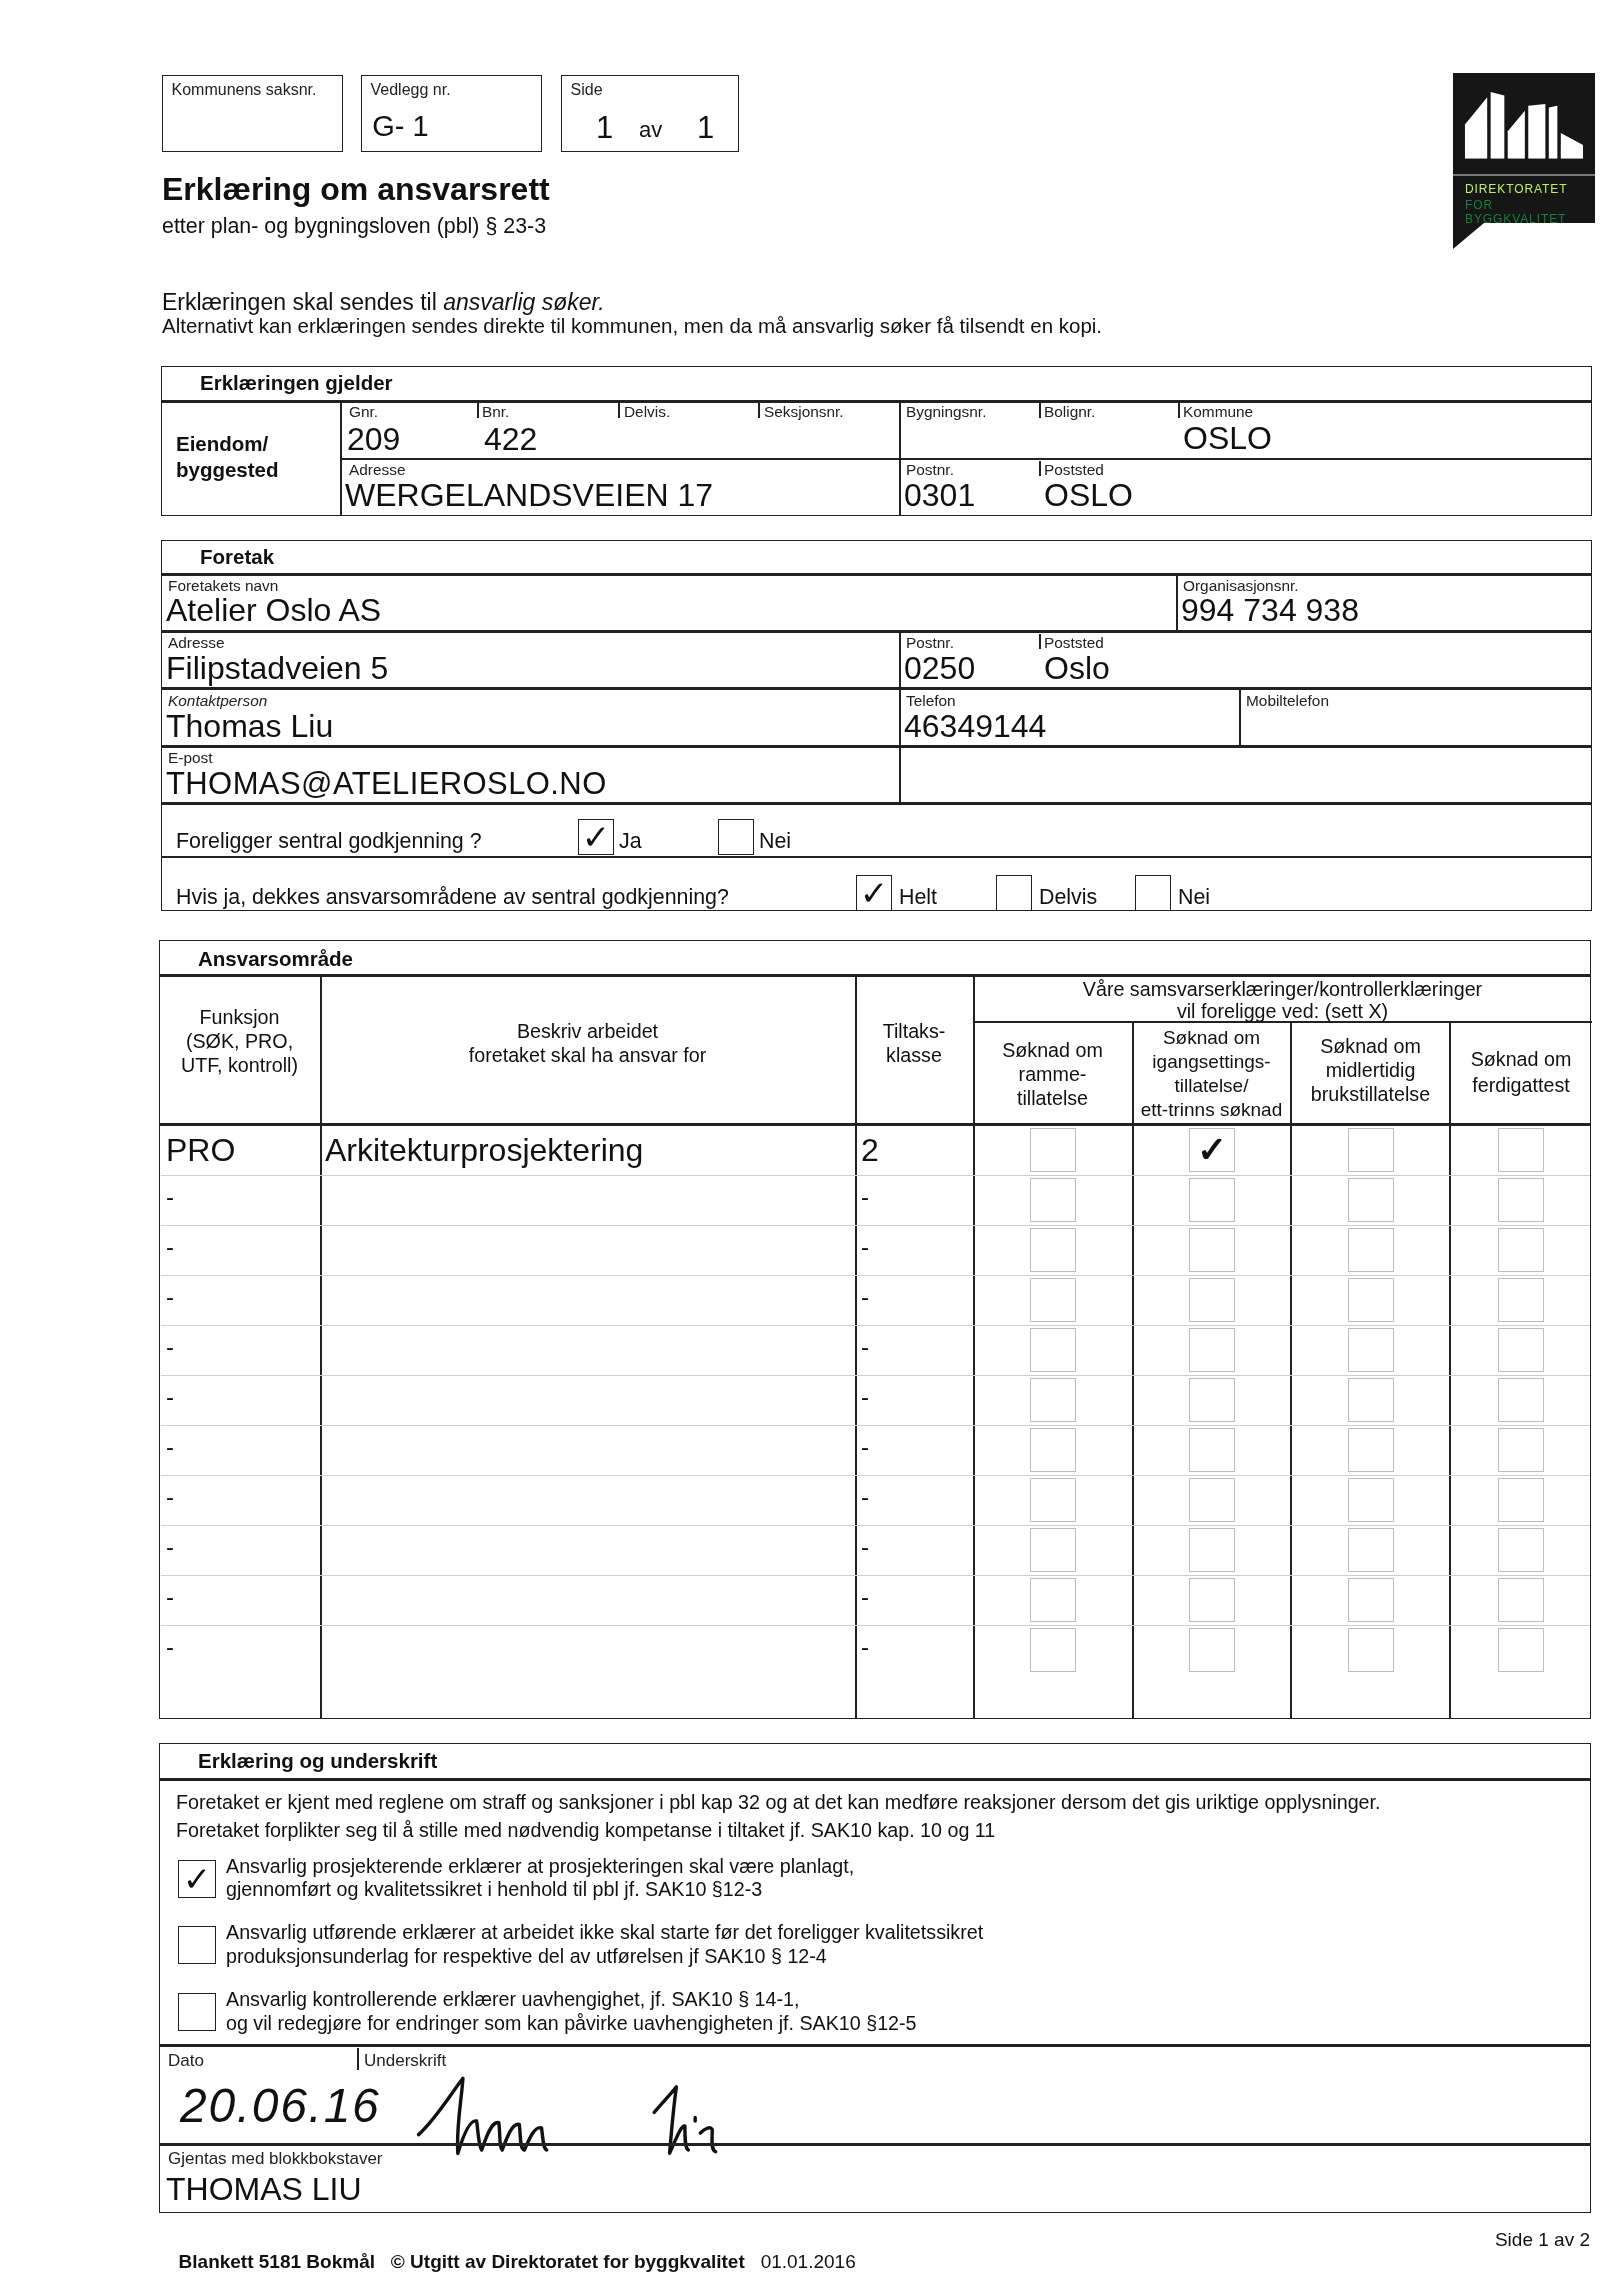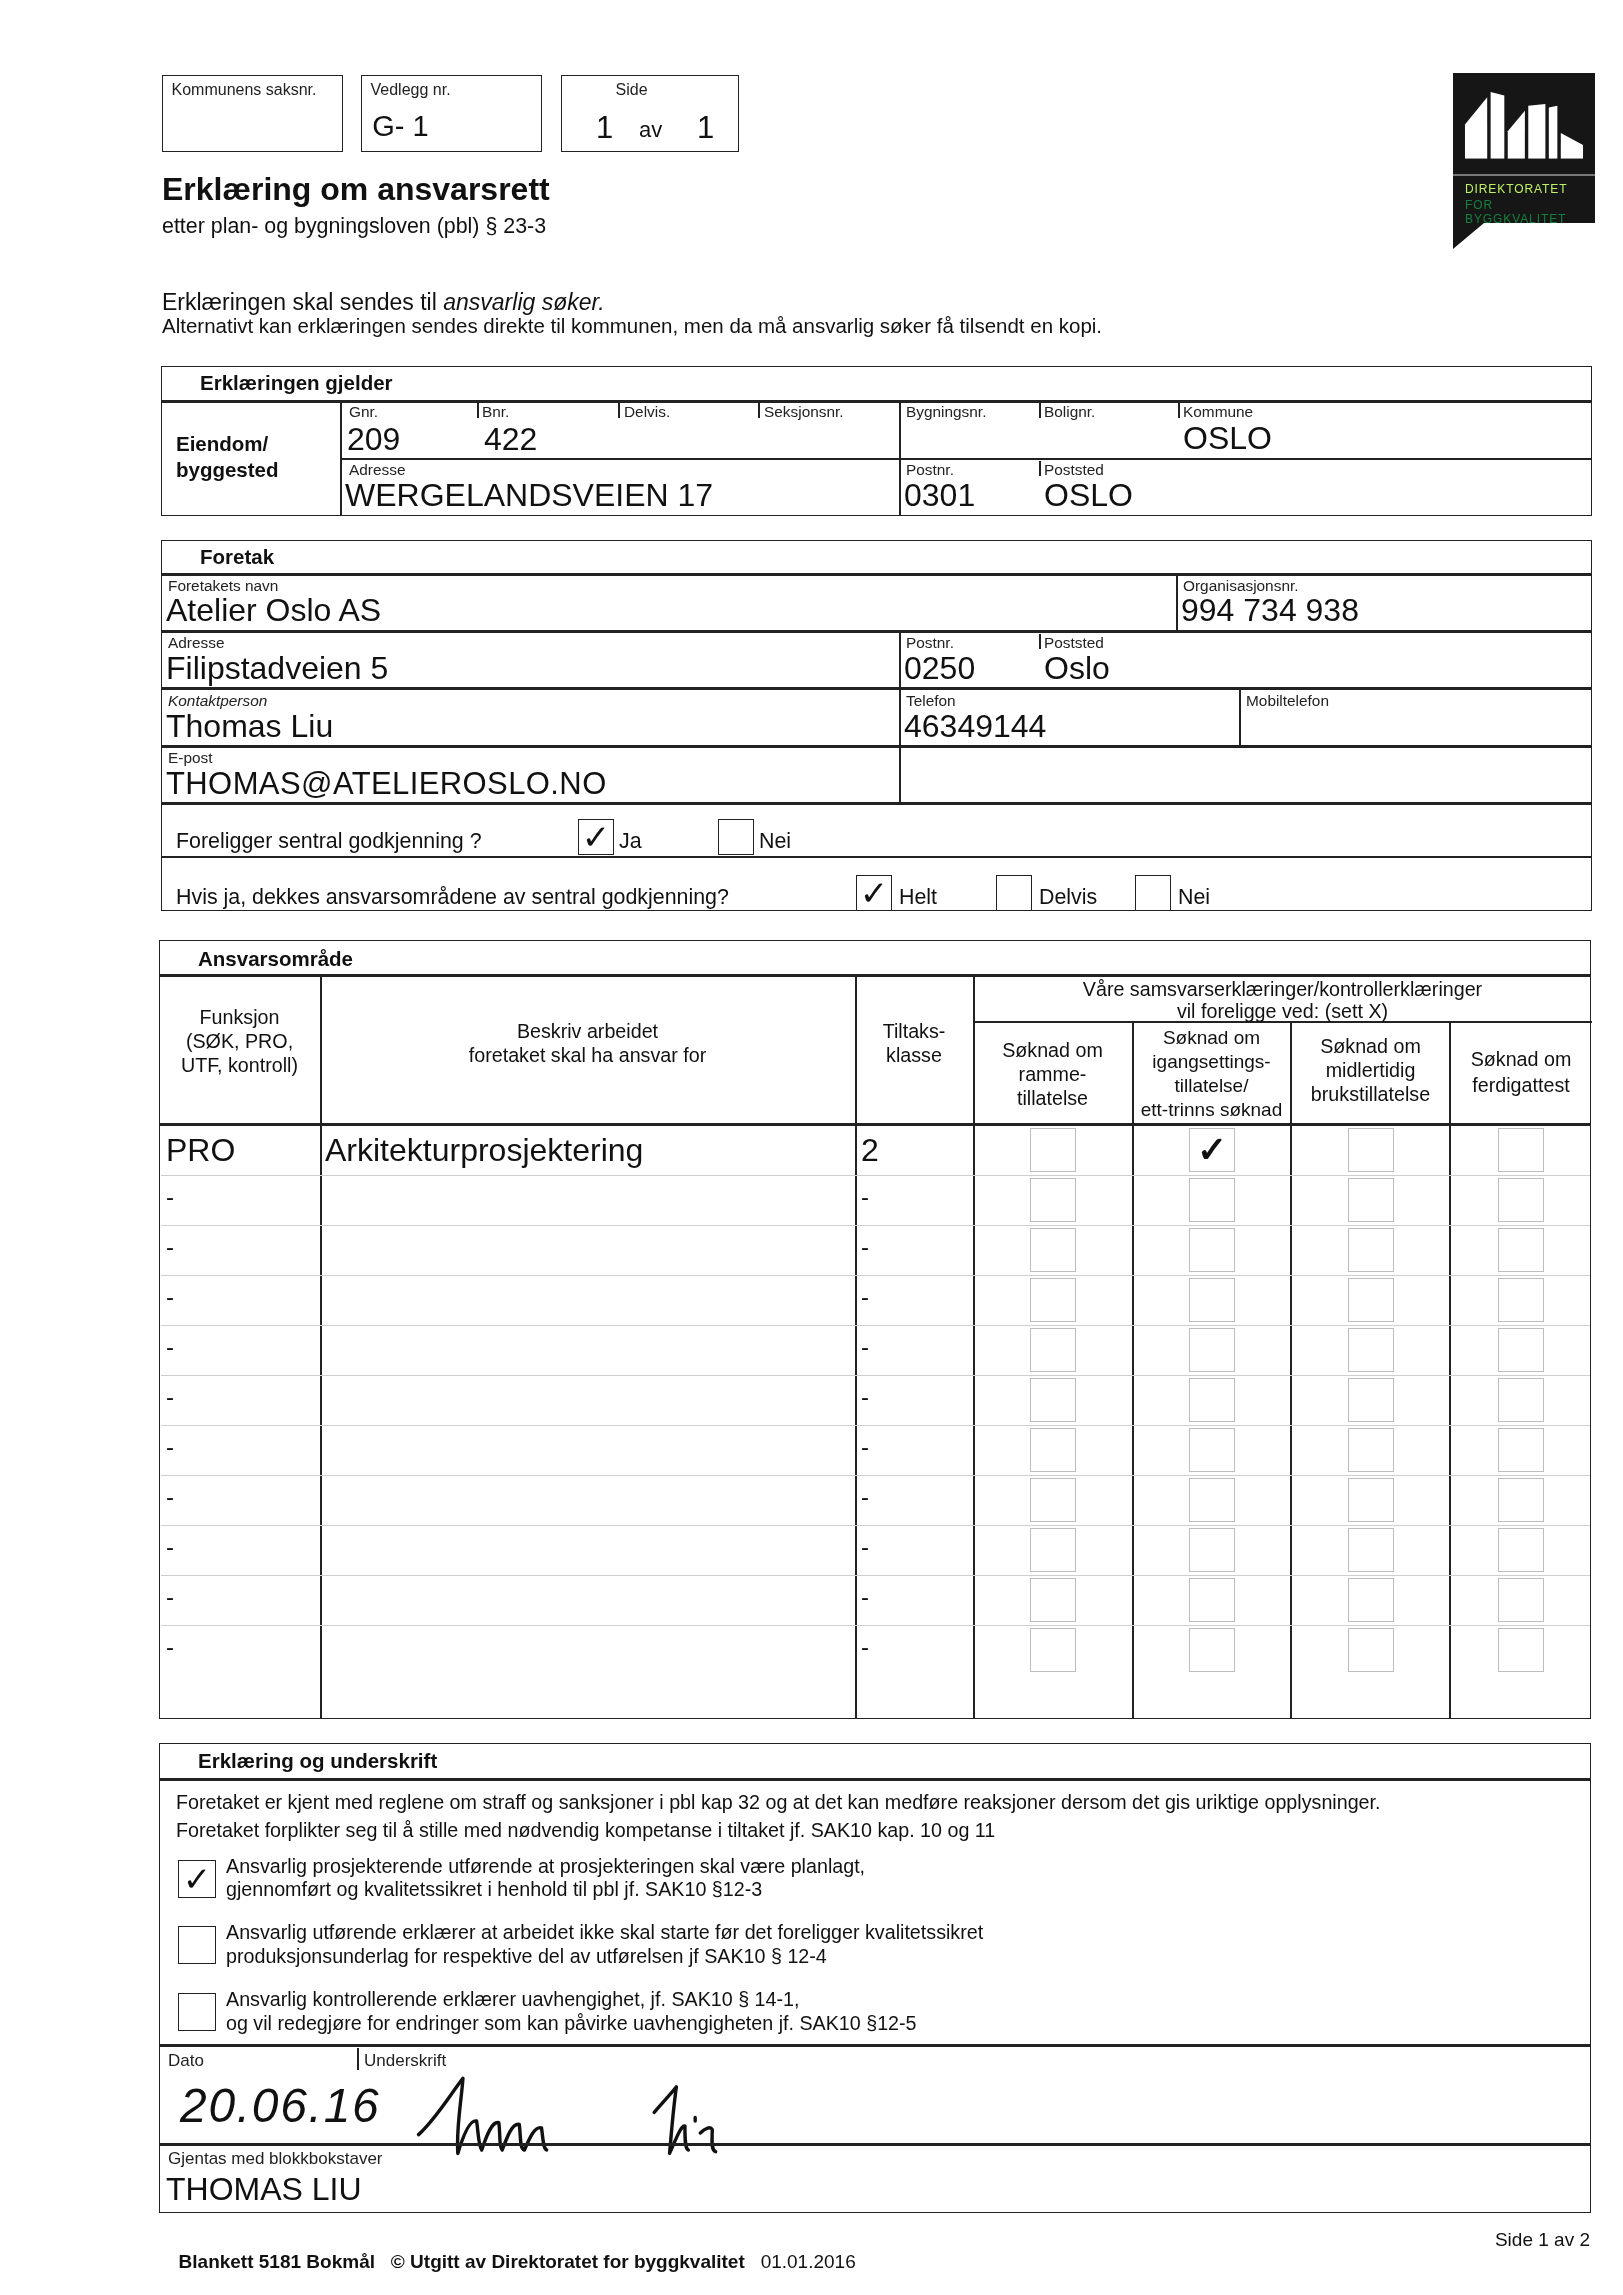--- a/index.html
+++ b/index.html
@@ -25,21 +25,21 @@
 
 <div class="box" style="left:162px;top:75px;width:181px;height:77px;">
   <span class="lbl" style="left:8.5px;top:5.1px;font-size:16px;">Kommunens saksnr.</span>
   <span class="val" style="left:10.3px;top:32px;"></span>
 </div>
 <div class="box" style="left:361px;top:75px;width:181px;height:77px;">
   <span class="lbl" style="left:8.5px;top:5.1px;font-size:16px;">Vedlegg nr.</span>
   <span class="val" style="left:10.3px;top:34px;font-size:29px;">G- 1</span>
 </div>
 <div class="box" style="left:561px;top:75px;width:178px;height:77px;">
-  <span class="lbl" style="left:8.5px;top:5.1px;font-size:16px;margin-left:45px;">Side</span>
+  <span class="lbl" style="left:8.5px;top:5.1px;font-size:16px;">Side</span>
   <span class="val" style="left:34px;top:34px;font-size:31px;">1</span>
   <span class="val" style="left:77px;top:41px;font-size:22px;">av</span>
   <span class="val" style="left:135px;top:34px;font-size:31px;">1</span>
 </div>
 
 <h1 class="abs" style="left:162px;top:171px;font-size:32px;font-weight:bold;">Erklæring om ansvarsrett</h1>
 <div class="abs" style="left:162px;top:214px;font-size:21.4px;">etter plan- og bygningsloven (pbl) § 23-3</div>
 
 <div class="abs" style="left:1453px;top:73px;width:142px;height:150px;background:#161616;">
   <svg width="142" height="103" viewBox="0 0 166 120" style="position:absolute;left:0;top:0;">
@@ -361,21 +361,21 @@
 <div class="box" style="left:159px;top:1743px;width:1432px;height:470px;"></div>
 <div class="sect-head" style="left:174px;top:1749px;">Erklæring og underskrift</div>
 <div class="hline" style="left:159px;top:1778px;width:1432px;"></div>
 
 <div class="txt" style="left:176px;top:1791px;font-size:19.7px;">Foretaket er kjent med reglene om straff og sanksjoner i pbl kap 32 og at det kan medføre reaksjoner dersom det gis uriktige opplysninger.</div>
 <div class="txt" style="left:176px;top:1819px;font-size:19.7px;">Foretaket forplikter seg til å stille med nødvendig kompetanse i tiltaket jf. SAK10 kap. 10 og 11</div>
 
 <div class="cb" style="left:178px;top:1860px;width:38px;height:38px;">
     <span>✓</span>
   </div>
-<div class="txt" style="left:226px;top:1855px;font-size:19.7px;">Ansvarlig prosjekterende utførende at prosjekteringen skal være planlagt,</div>
+<div class="txt" style="left:226px;top:1855px;font-size:19.7px;">Ansvarlig prosjekterende erklærer at prosjekteringen skal være planlagt,</div>
 <div class="txt" style="left:226px;top:1878px;font-size:19.7px;">gjennomført og kvalitetssikret i henhold til pbl jf. SAK10 §12-3</div>
 
 <div class="cb" style="left:178px;top:1926px;width:38px;height:38px;"></div>
 <div class="txt" style="left:226px;top:1921px;font-size:19.7px;">Ansvarlig utførende erklærer at arbeidet ikke skal starte før det foreligger kvalitetssikret</div>
 <div class="txt" style="left:226px;top:1945px;font-size:19.7px;">produksjonsunderlag for respektive del av utførelsen jf SAK10 § 12-4</div>
 
 <div class="cb" style="left:178px;top:1993px;width:38px;height:38px;"></div>
 <div class="txt" style="left:226px;top:1988px;font-size:19.7px;">Ansvarlig kontrollerende erklærer uavhengighet, jf. SAK10 § 14-1,</div>
 <div class="txt" style="left:226px;top:2012px;font-size:19.7px;">og vil redegjøre for endringer som kan påvirke uavhengigheten jf. SAK10 §12-5</div>
 

